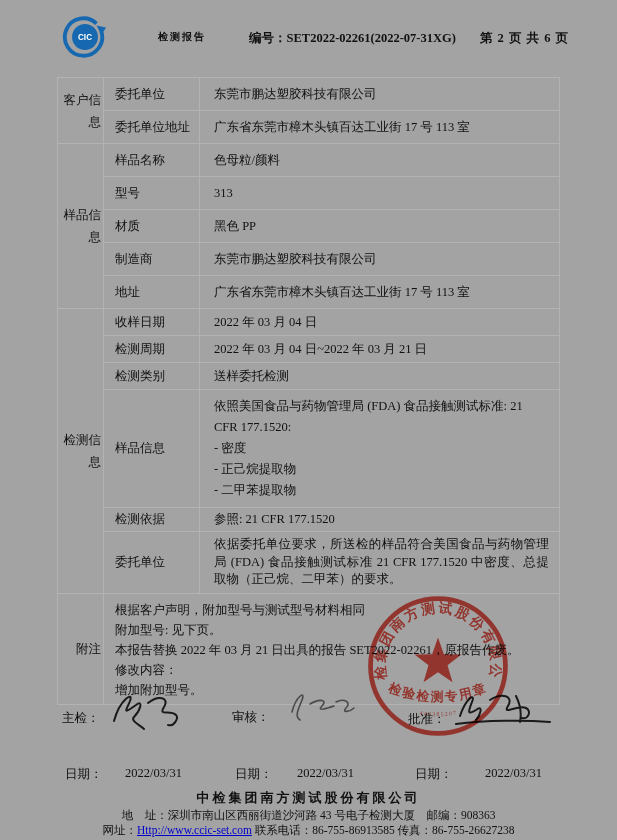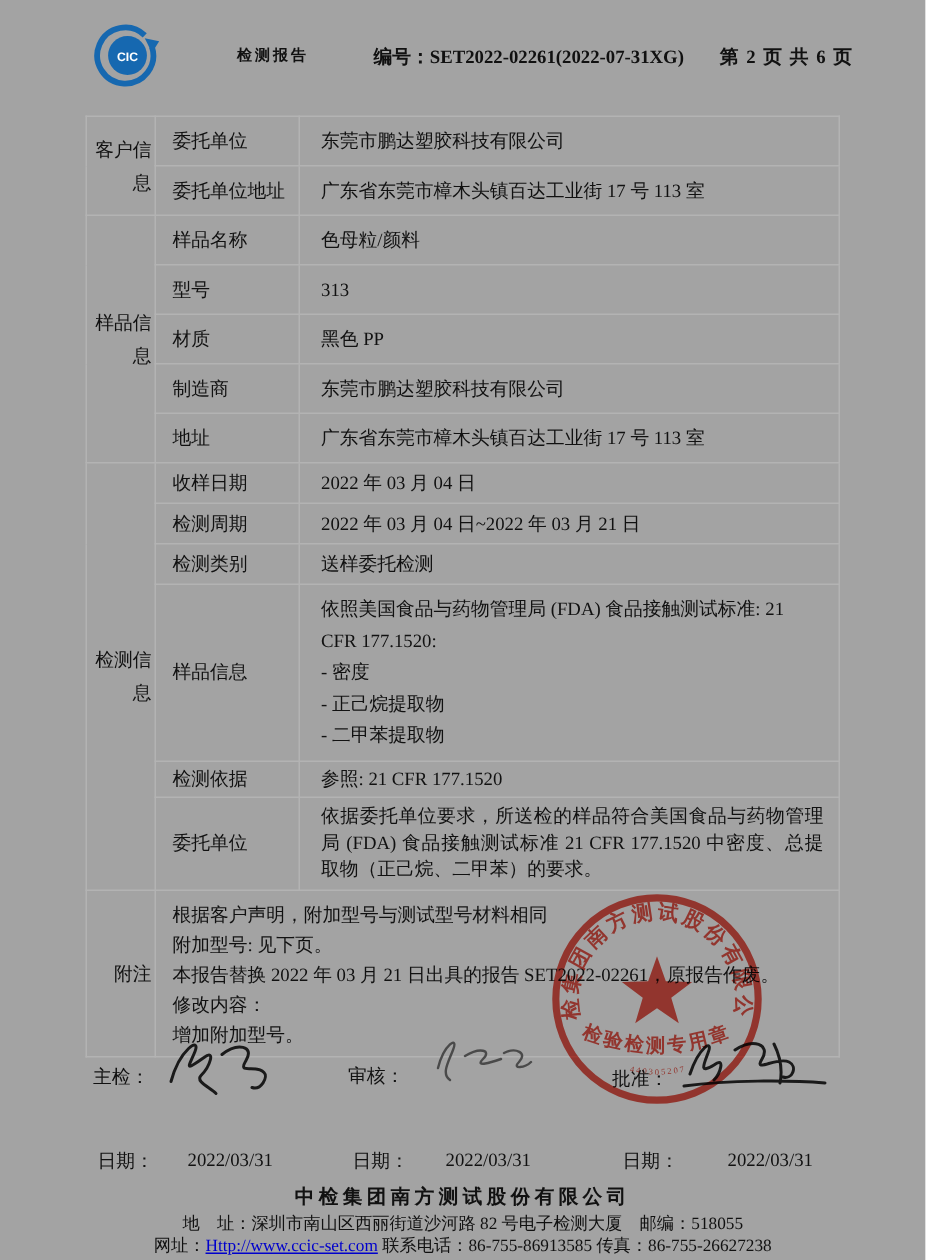--- a/index.html
+++ b/index.html
@@ -196,20 +196,20 @@
     </text>
     <text font-size="13.5" fill="#e23b2e" font-weight="bold" letter-spacing="2">
       <textPath href="#arcBottom" startOffset="50%" text-anchor="middle">检验检测专用章</textPath>
     </text>
     <text font-size="6" fill="#e23b2e">
       <textPath href="#arcSerial" startOffset="50%" text-anchor="middle">4 4 0 3 0 5 2 0 7</textPath>
     </text>
   </svg>
 
   <div class="ft-company">中检集团南方测试股份有限公司</div>
-  <div class="ft-line1">地　址：深圳市南山区西丽街道沙河路 82 号电子检测大厦　邮编：518055</div>
+  <div class="ft-line1">地　址：深圳市南山区西丽街道沙河路 43 号电子检测大厦　邮编：908363</div>
   <div class="ft-line2">
     <span>网址：</span><span class="ft-link">Http://www.ccic-set.com</span>
     <span>联系电话：86-755-86913585</span>
     <span>传真：86-755-26627238</span>
   </div>
 
 </div>
 
 </body></html>

